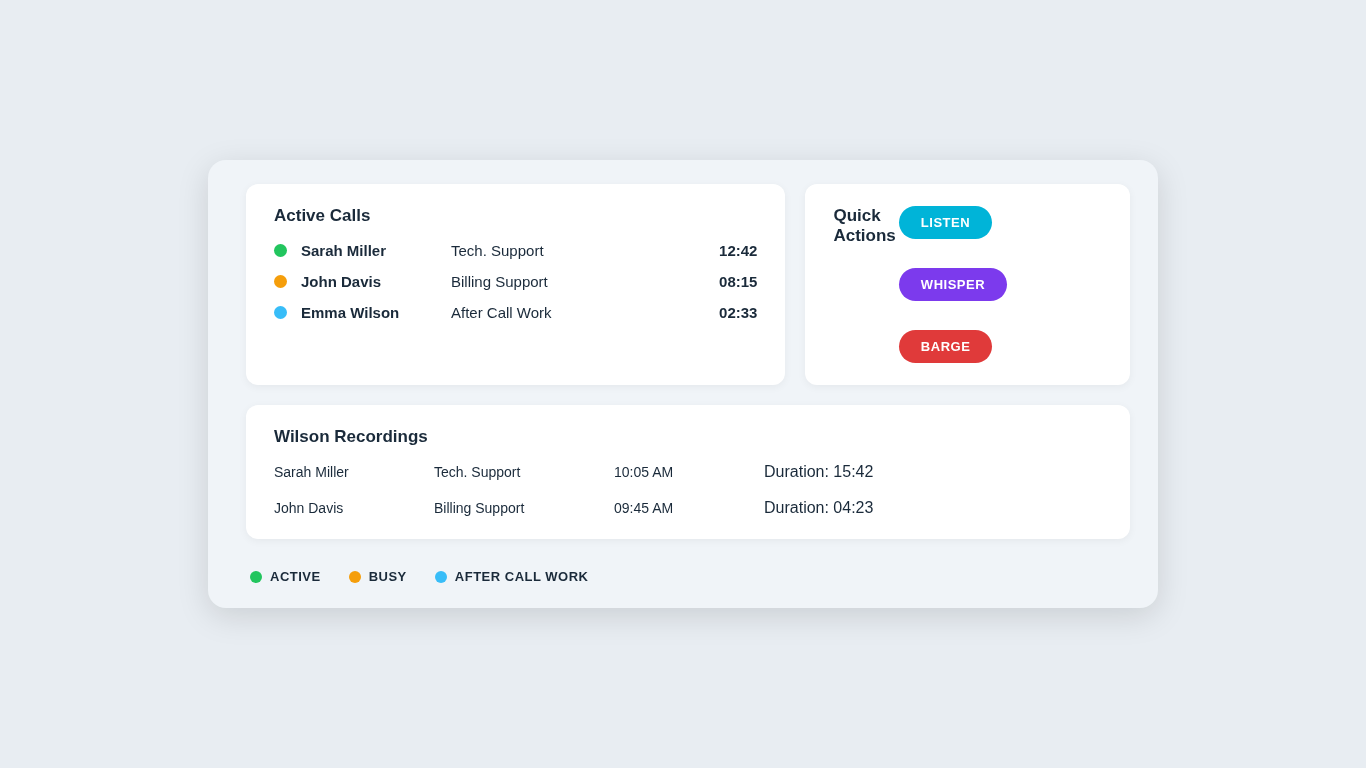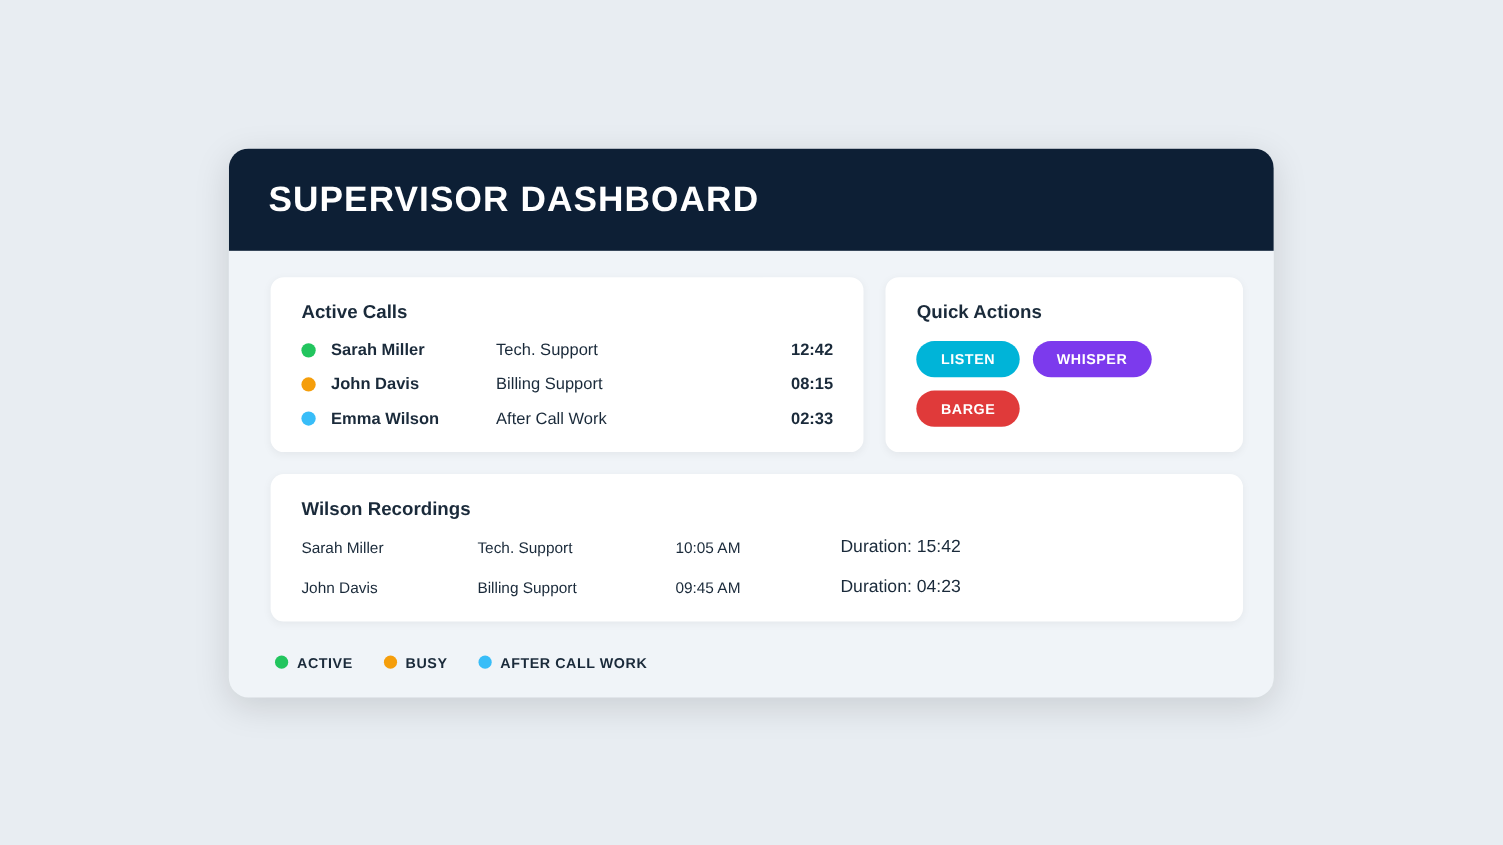--- a/index.html
+++ b/index.html
@@ -113,26 +113,26 @@
 
     .call-time {
       font-size: 15px;
       font-weight: 700;
       color: #1a2a3a;
       margin-left: auto;
     }
 
     .quick-actions-panel {
       display: flex;
-      flex-direction: column;
+      flex-direction: row;
     }
 
     .action-buttons {
       display: flex;
-      gap: 12px;
+      gap: 29px;
       flex-wrap: wrap;
     }
 
     .action-btn {
       padding: 9px 22px;
       border-radius: 50px;
       border: none;
       cursor: pointer;
       font-size: 13px;
       font-weight: 700;
@@ -221,23 +221,20 @@
       color: #1a2a3a;
       letter-spacing: 0.5px;
       text-transform: uppercase;
       text-align: center;
     }
   </style>
 </head>
 <body>
 
 <div class="dashboard-card">
-  <div class="dashboard-header">
-    <h1 class="dashboard-title">SUPERVISOR DASHBOARD</h1>
-  </div>
 
   <div class="dashboard-body">
     <div class="top-row">
 
       <div class="panel active-calls-panel">
         <div class="panel-title">Active Calls</div>
         <div class="call-list">
 
           <div class="call-row">
             <span class="status-dot dot-active"></span>

